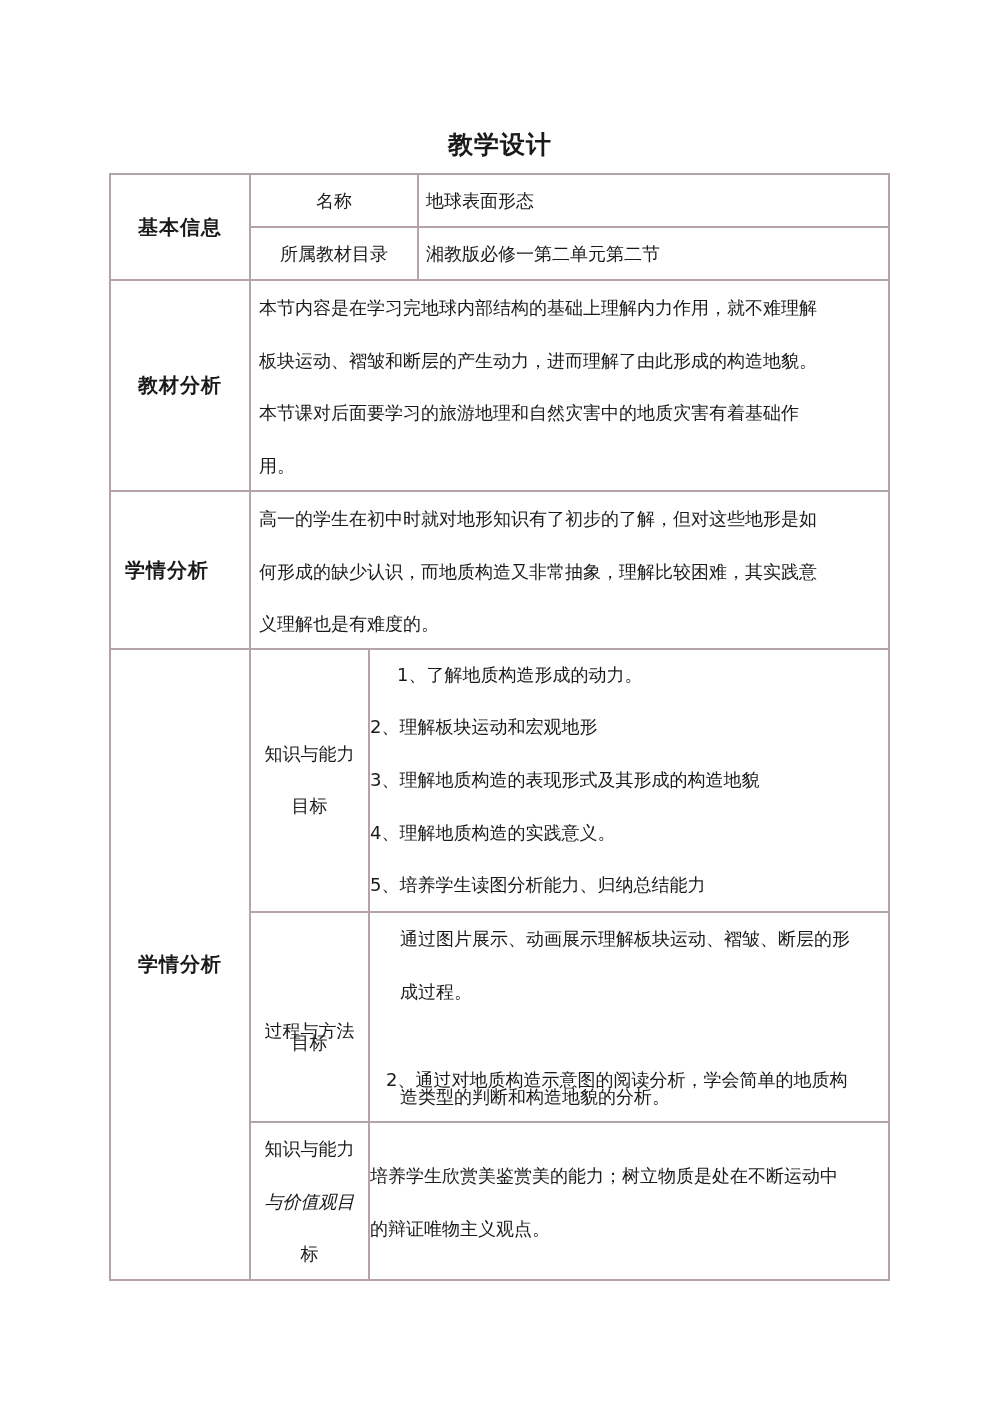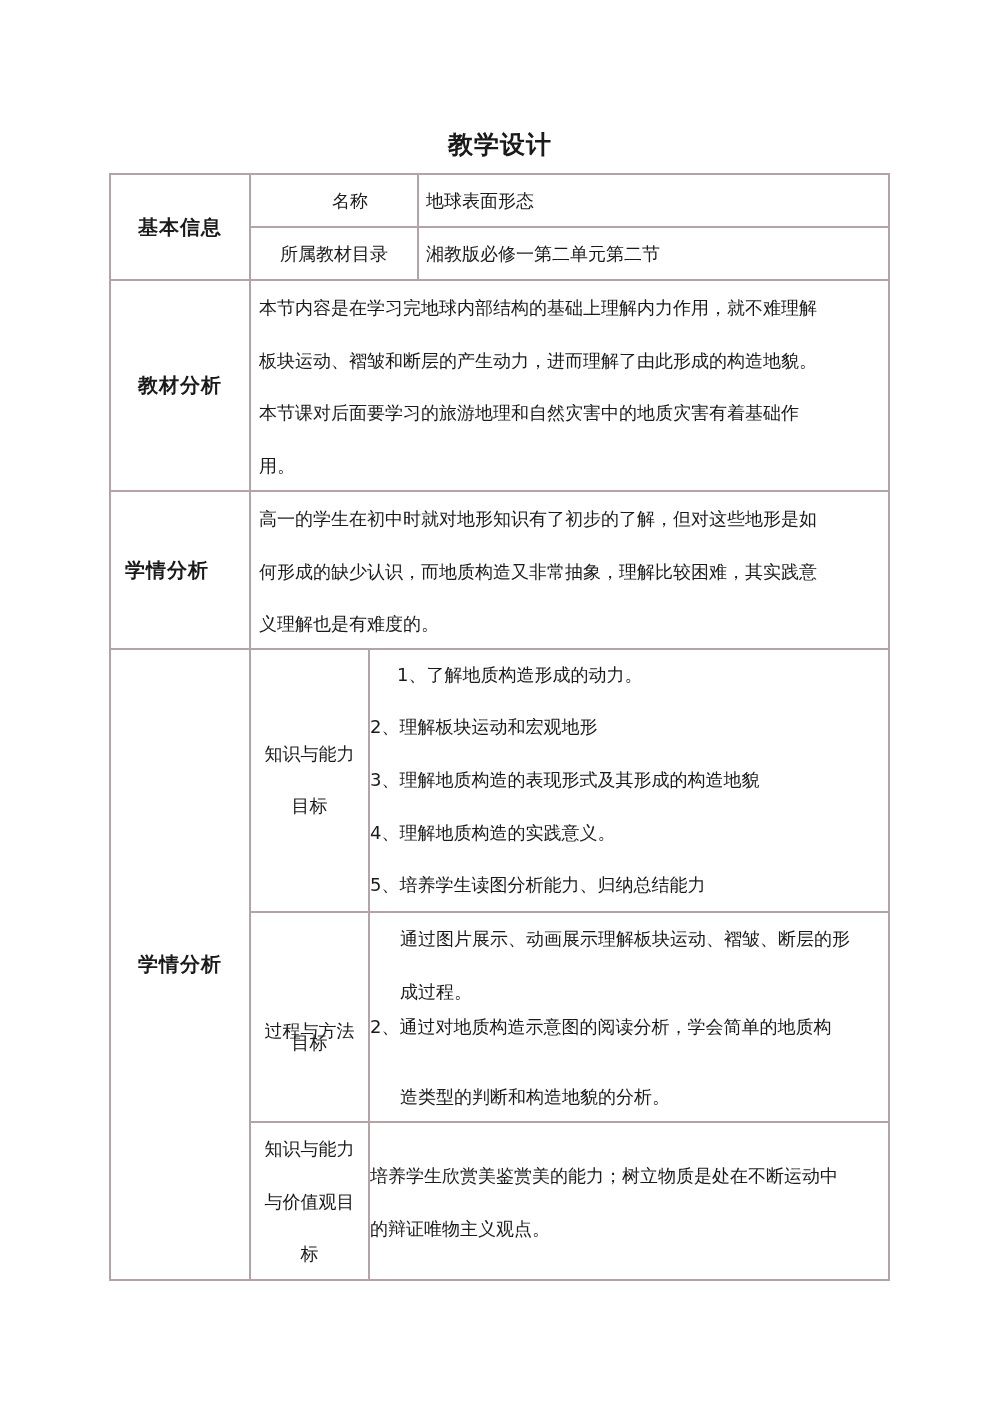--- a/index.html
+++ b/index.html
@@ -31,21 +31,21 @@
   <div class="b h" style="left:249px; top:1121px; width:641px;"></div>
   <div class="b h" style="left:109px; top:1279px; width:781px;"></div>
 
   <div class="b v" style="left:109px; top:173px; height:1108px;"></div>
   <div class="b v" style="left:249px; top:173px; height:1108px;"></div>
   <div class="b v" style="left:417px; top:173px; height:108px;"></div>
   <div class="b v" style="left:368px; top:648px; height:633px;"></div>
   <div class="b v" style="left:888px; top:173px; height:1108px;"></div>
 
   <div class="cell head" style="left:111px; top:175px; width:138px; height:104px;">基本信息</div>
-  <div class="cell lbl" style="left:251px; top:175px; width:166px; height:51px;padding-left:16px;">名称</div>
+  <div class="cell lbl" style="left:251px; top:175px; width:166px; height:51px;">名称</div>
   <div class="row" style="left:426px; top:189px;">地球表面形态</div>
   <div class="cell lbl" style="left:251px; top:228px; width:166px; height:51px;">所属教材目录</div>
   <div class="row" style="left:426px; top:242px;">湘教版必修一第二单元第二节</div>
 
   <div class="cell head" style="left:111px; top:281px; width:138px; height:209px;">教材分析</div>
   <div>
     <div class="row" style="left:259px; top:296px;">本节内容是在学习完地球内部结构的基础上理解内力作用，就不难理解</div>
     <div class="row" style="left:259px; top:349px;">板块运动、褶皱和断层的产生动力，进而理解了由此形成的构造地貌。</div>
     <div class="row" style="left:259px; top:401px;">本节课对后面要学习的旅游地理和自然灾害中的地质灾害有着基础作</div>
     <div class="row" style="left:259px; top:454px;">用。</div>
@@ -72,26 +72,26 @@
     <div class="row" style="left:370px; top:873px;">5、培养学生读图分析能力、归纳总结能力</div>
   </div>
 
   <div>
     <div class="cell lbl" style="left:251px; top:1019px; width:117px; height:24px;text-align:center;">过程与方法</div>
     <div class="cell lbl" style="left:251px; top:1031px; width:117px; height:24px;">目标</div>
   </div>
   <div>
     <div class="row" style="left:400px; top:927px;">通过图片展示、动画展示理解板块运动、褶皱、断层的形</div>
     <div class="row" style="left:400px; top:980px;">成过程。</div>
-    <div class="row" style="left:370px; top:1015px;">2、通过对地质构造示意图的阅读分析，学会简单的地质构</div>
+    <div class="row" style="left:370px; top:1068px;padding-left:16px;">2、通过对地质构造示意图的阅读分析，学会简单的地质构</div>
     <div class="row" style="left:400px; top:1085px;">造类型的判断和构造地貌的分析。</div>
   </div>
 
   <div>
     <div class="cell lbl" style="left:251px; top:1137px; width:117px; height:24px;">知识与能力</div>
-    <div class="cell lbl" style="left:251px; top:1190px; width:117px; height:24px;">与价值观目</div>
+    <div class="cell lbl" style="left:251px; top:1190px; width:117px; height:24px;font-style:italic;">与价值观目</div>
     <div class="cell lbl" style="left:251px; top:1242px; width:117px; height:24px;">标</div>
   </div>
   <div>
     <div class="row" style="left:370px; top:1164px;">培养学生欣赏美鉴赏美的能力；树立物质是处在不断运动中</div>
     <div class="row" style="left:370px; top:1217px;">的辩证唯物主义观点。</div>
   </div>
 </div>
 
 </body></html>

